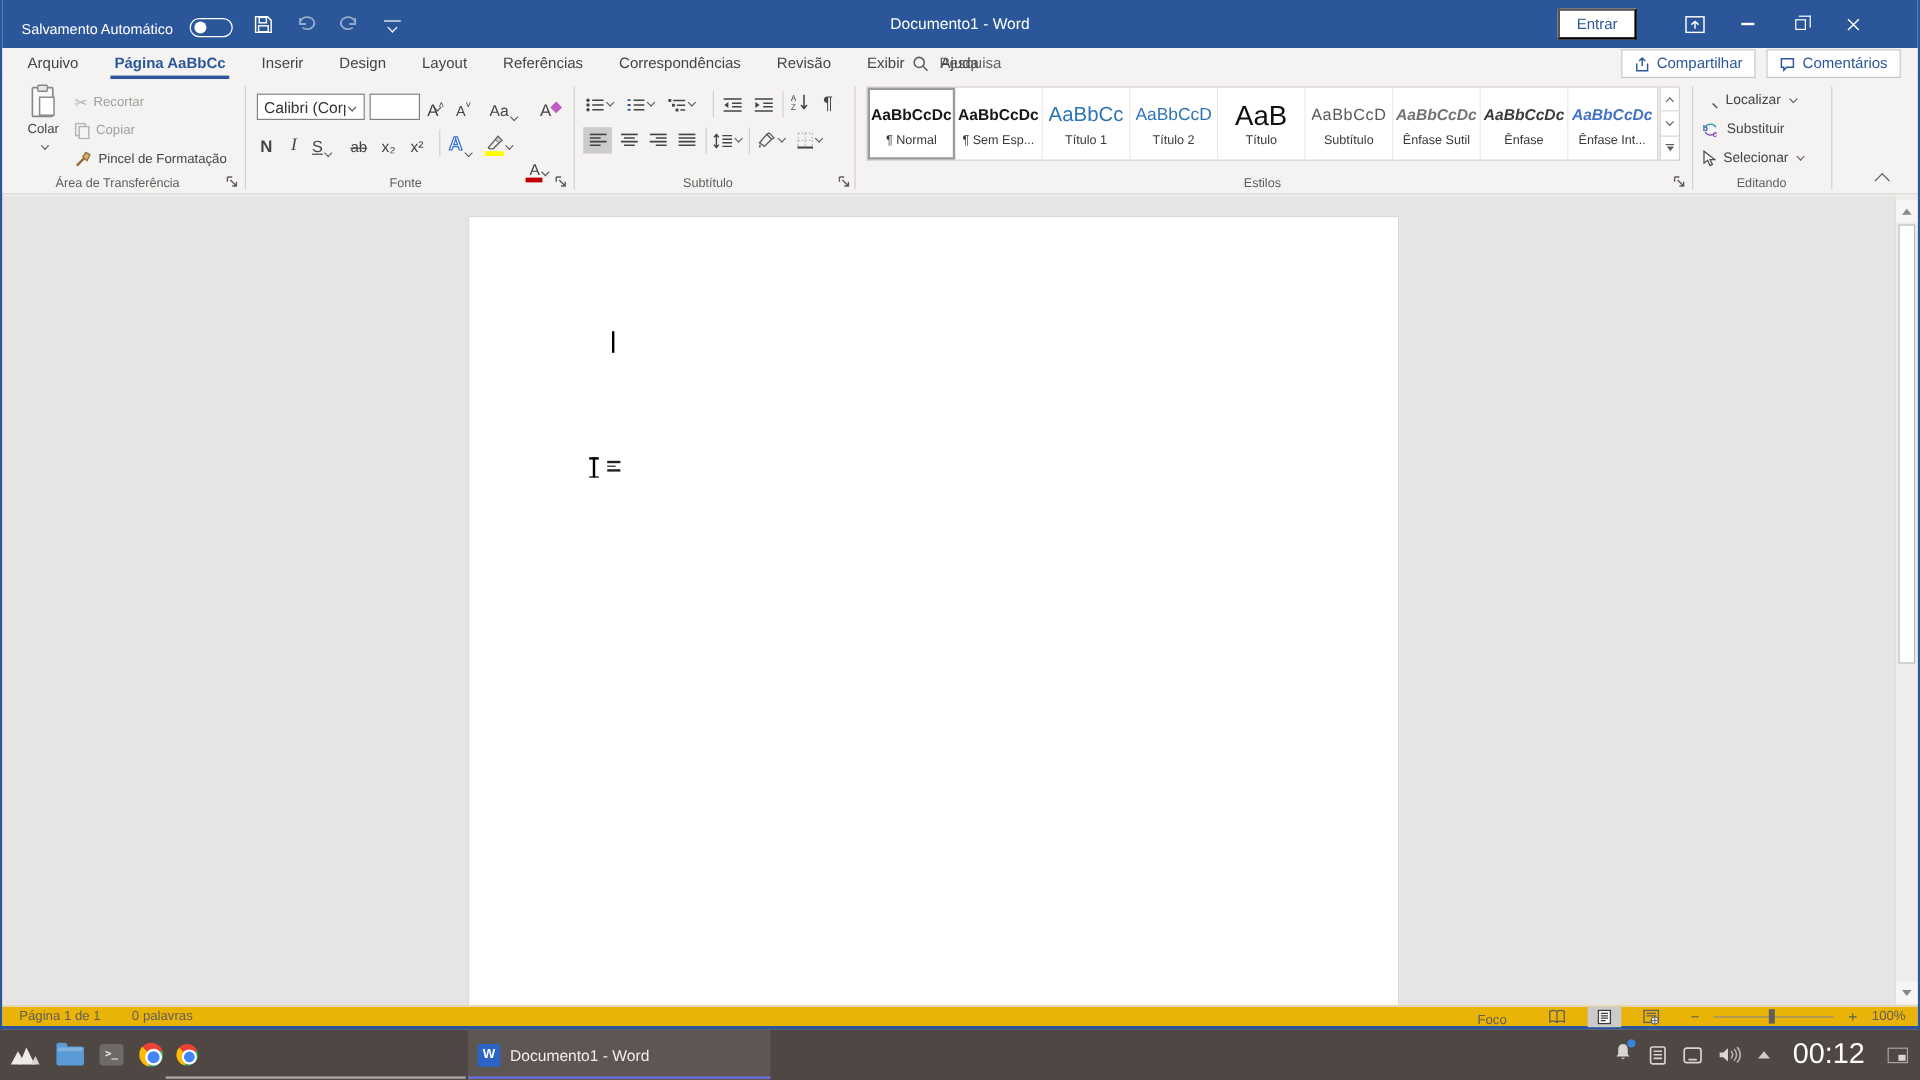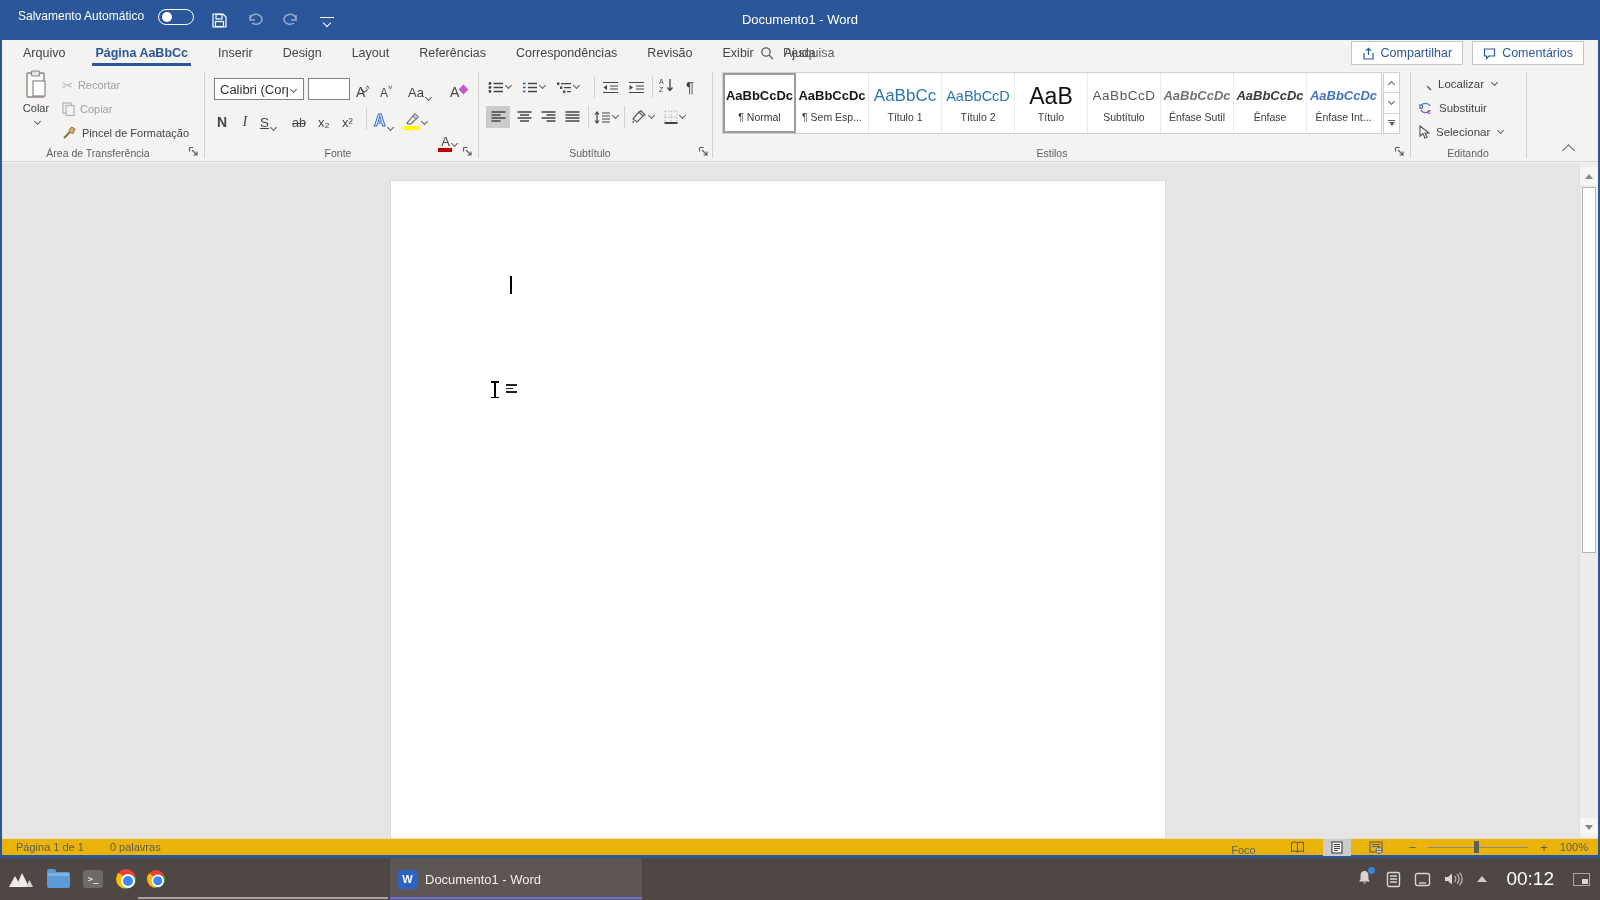--- a/index.html
+++ b/index.html
@@ -6,21 +6,21 @@
   html,body { width:1600px; height:900px; overflow:hidden; }
   body { font-family:"Liberation Sans", sans-serif; background:#4f4744; position:relative; }
 
   
   .window { position:absolute; top:0; left:0; width:1600px; height:858px; background:#f4f3f2;
             border-left:2px solid #2b579a; border-right:2px solid #2b579a; border-bottom:3px solid #2b579a; }
 
   
   .titlebar { position:absolute; top:0; left:0; right:0; height:40px; background:#2b579a; color:#fff;
               display:flex; align-items:center; }
-  .tb-left { display:flex; align-items:flex-start; gap:14px; padding-left:16px; }
+  .tb-left { display:flex; align-items:flex-end; gap:14px; padding-left:16px; }
   .autosave-label { font-size:12px; color:#fff; }
   .toggle { width:36px; height:16px; border:1px solid #fff; border-radius:9px; position:relative; }
   .toggle .knob { position:absolute; left:3px; top:2px; width:10px; height:10px; border-radius:50%; background:#fff; }
   .qat-btn { width:22px; height:22px; display:flex; align-items:center; justify-content:center; }
   .qat-btn svg { display:block; }
   .dim { opacity:.5; }
   .qat-chev { width:14px; height:10px; border-top:1.5px solid #fff; position:relative; margin-top:4px;}
   .qat-chev::after { content:""; position:absolute; left:4px; top:2px; width:5px; height:5px;
       border-right:1.5px solid #fff; border-bottom:1.5px solid #fff; transform:rotate(45deg); }
   .tb-title { position:absolute; left:50%; transform:translateX(-50%); font-size:13px; color:#fff; top:12px; }
@@ -147,21 +147,21 @@
   
   .taskbar { position:absolute; left:0; right:0; top:858px; height:42px; background:#4f4744; display:flex; align-items:center; }
   .tb-launchers { display:flex; align-items:center; gap:13px; padding-left:8px; }
   .task { position:absolute; top:0; height:42px; display:flex; align-items:center; gap:8px; padding:0 8px; font-size:13px; color:#efedeb; }
   .task .uline { position:absolute; left:0; right:0; bottom:1px; height:2px; }
   .task1 { left:138px; width:250px; }
   .task1 .uline { background:#a9a5a2; }
   .task2 { left:390px; width:252px; background:#5e5653; }
   .task2 .uline { background:#6b70d8; }
   .tray { position:absolute; right:10px; top:0; height:42px; display:flex; align-items:center; gap:13px; }
-  .clock { font-size:19px; color:#fff; margin:0 6px; }
+  .clock { font-size:24px; color:#fff; margin:0 6px; }
 
   
   .folder-ico { width:23px; height:16px; background:#5b9bd5; border-radius:2px; position:relative; margin-top:2px;}
   .folder-ico::before { content:""; position:absolute; top:-3px; left:0; width:9px; height:4px; background:#5b9bd5; border-radius:2px 2px 0 0; }
   .folder-ico::after { content:""; position:absolute; top:1px; left:1px; right:1px; height:3px; background:#7fb2e0; border-radius:1px; }
   .term-ico { width:20px; height:18px; background:#6e6a66; border-radius:3px; color:#e8e6e3; font-family:"DejaVu Sans Mono", monospace;
               font-size:9px; font-weight:bold; display:flex; align-items:center; justify-content:center; }
   .chrome-ico { width:20px; height:20px; border-radius:50%;
       background:conic-gradient(from -50deg, #ea4335 0 120deg, #4285f4 0 120deg, #34a853 120deg 240deg, #fbbc05 240deg 360deg);
       position:relative; }
@@ -201,20 +201,40 @@
       <span class="qat-btn dim">
         <svg width="18" height="16" viewBox="0 0 18 16">
             <path d="M14 3 v5 h-5 M14 7 a6 5 0 1 0 -2 4" fill="none" stroke="#fff" stroke-width="1.5"></path>
           </svg>
       </span>
       <span class="qat-btn">
           <span class="qat-chev"></span>
         </span>
     </div>
     <div class="tb-title">Documento1 - Word</div>
+    <div class="tb-right">
+      <button class="signin-btn">Entrar</button>
+      <span class="winctl">
+        <svg width="17" height="15" viewBox="0 0 17 15">
+            <rect x="1" y="1" width="15" height="13" fill="none" stroke="#fff" stroke-width="1.2"></rect>
+            <path d="M8.5 11 V5 M5.5 7.5 L8.5 4.8 L11.5 7.5" fill="none" stroke="#fff" stroke-width="1.2"></path>
+          </svg>
+      </span>
+      <span class="winctl">
+          <span class="ctl-min"></span>
+        </span>
+      <span class="winctl">
+          <span class="ctl-restore"></span>
+        </span>
+      <span class="winctl">
+        <svg width="11" height="11" viewBox="0 0 11 11">
+            <path d="M1 1 L10 10 M10 1 L1 10" stroke="#fff" stroke-width="1.2"></path>
+          </svg>
+      </span>
+    </div>
   </div>
 
   <div class="tabrow">
     <div class="tabs">
       <span class="tab">Arquivo</span>
       <span class="tab active">Página AaBbCc</span>
       <span class="tab">Inserir</span>
       <span class="tab">Design</span>
       <span class="tab">Layout</span>
       <span class="tab">Referências</span>

